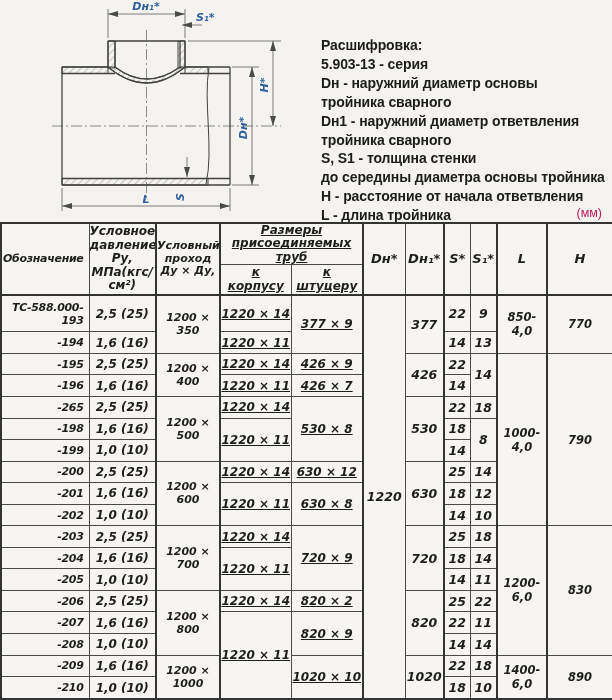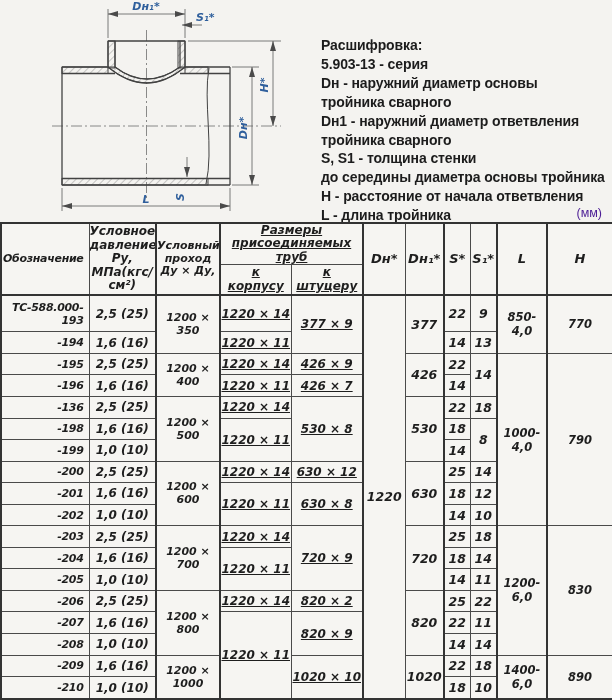--- a/index.html
+++ b/index.html
@@ -13,21 +13,21 @@
   }
   
   .legend {
     position:absolute; left:321px; top:2px; width:291px;
     font-size:14px; line-height:18.9px; font-weight:600;
     color:#1c1c1c; letter-spacing:-0.1px;margin-top:34px;
   }
   
   .units {
     position:absolute; top:206px; right:10px;
-    font-size:12.5px; color:#4c1d95;
+    font-size:12.5px; color:#be185d;
   }
   
   .drawing { position:absolute; left:0; top:0; }
   .dim-label {
     font-family:"DejaVu Sans", sans-serif;
     font-style:italic; font-weight:bold; font-size:11px;
     fill:#2f5f9c;
   }
   
   table.spec {
@@ -223,21 +223,21 @@
         <td class="c10" rowspan="8">790</td>
       </tr>
       <tr>
         <td class="c0">-196</td>
         <td class="c1">1,6 (16)</td>
         <td class="c3">1220 × 11</td>
         <td class="c4">426 × 7</td>
         <td class="c7">14</td>
       </tr>
       <tr>
-        <td class="c0">-136</td>
+        <td class="c0">-265</td>
         <td class="c1">2,5 (25)</td>
         <td class="c2" rowspan="3">1200 × 500</td>
         <td class="c3">1220 × 14</td>
         <td class="c4" rowspan="3">530 × 8</td>
         <td class="c6" rowspan="3">530</td>
         <td class="c7">22</td>
         <td class="c8">18</td>
       </tr>
       <tr>
         <td class="c0">-198</td>

